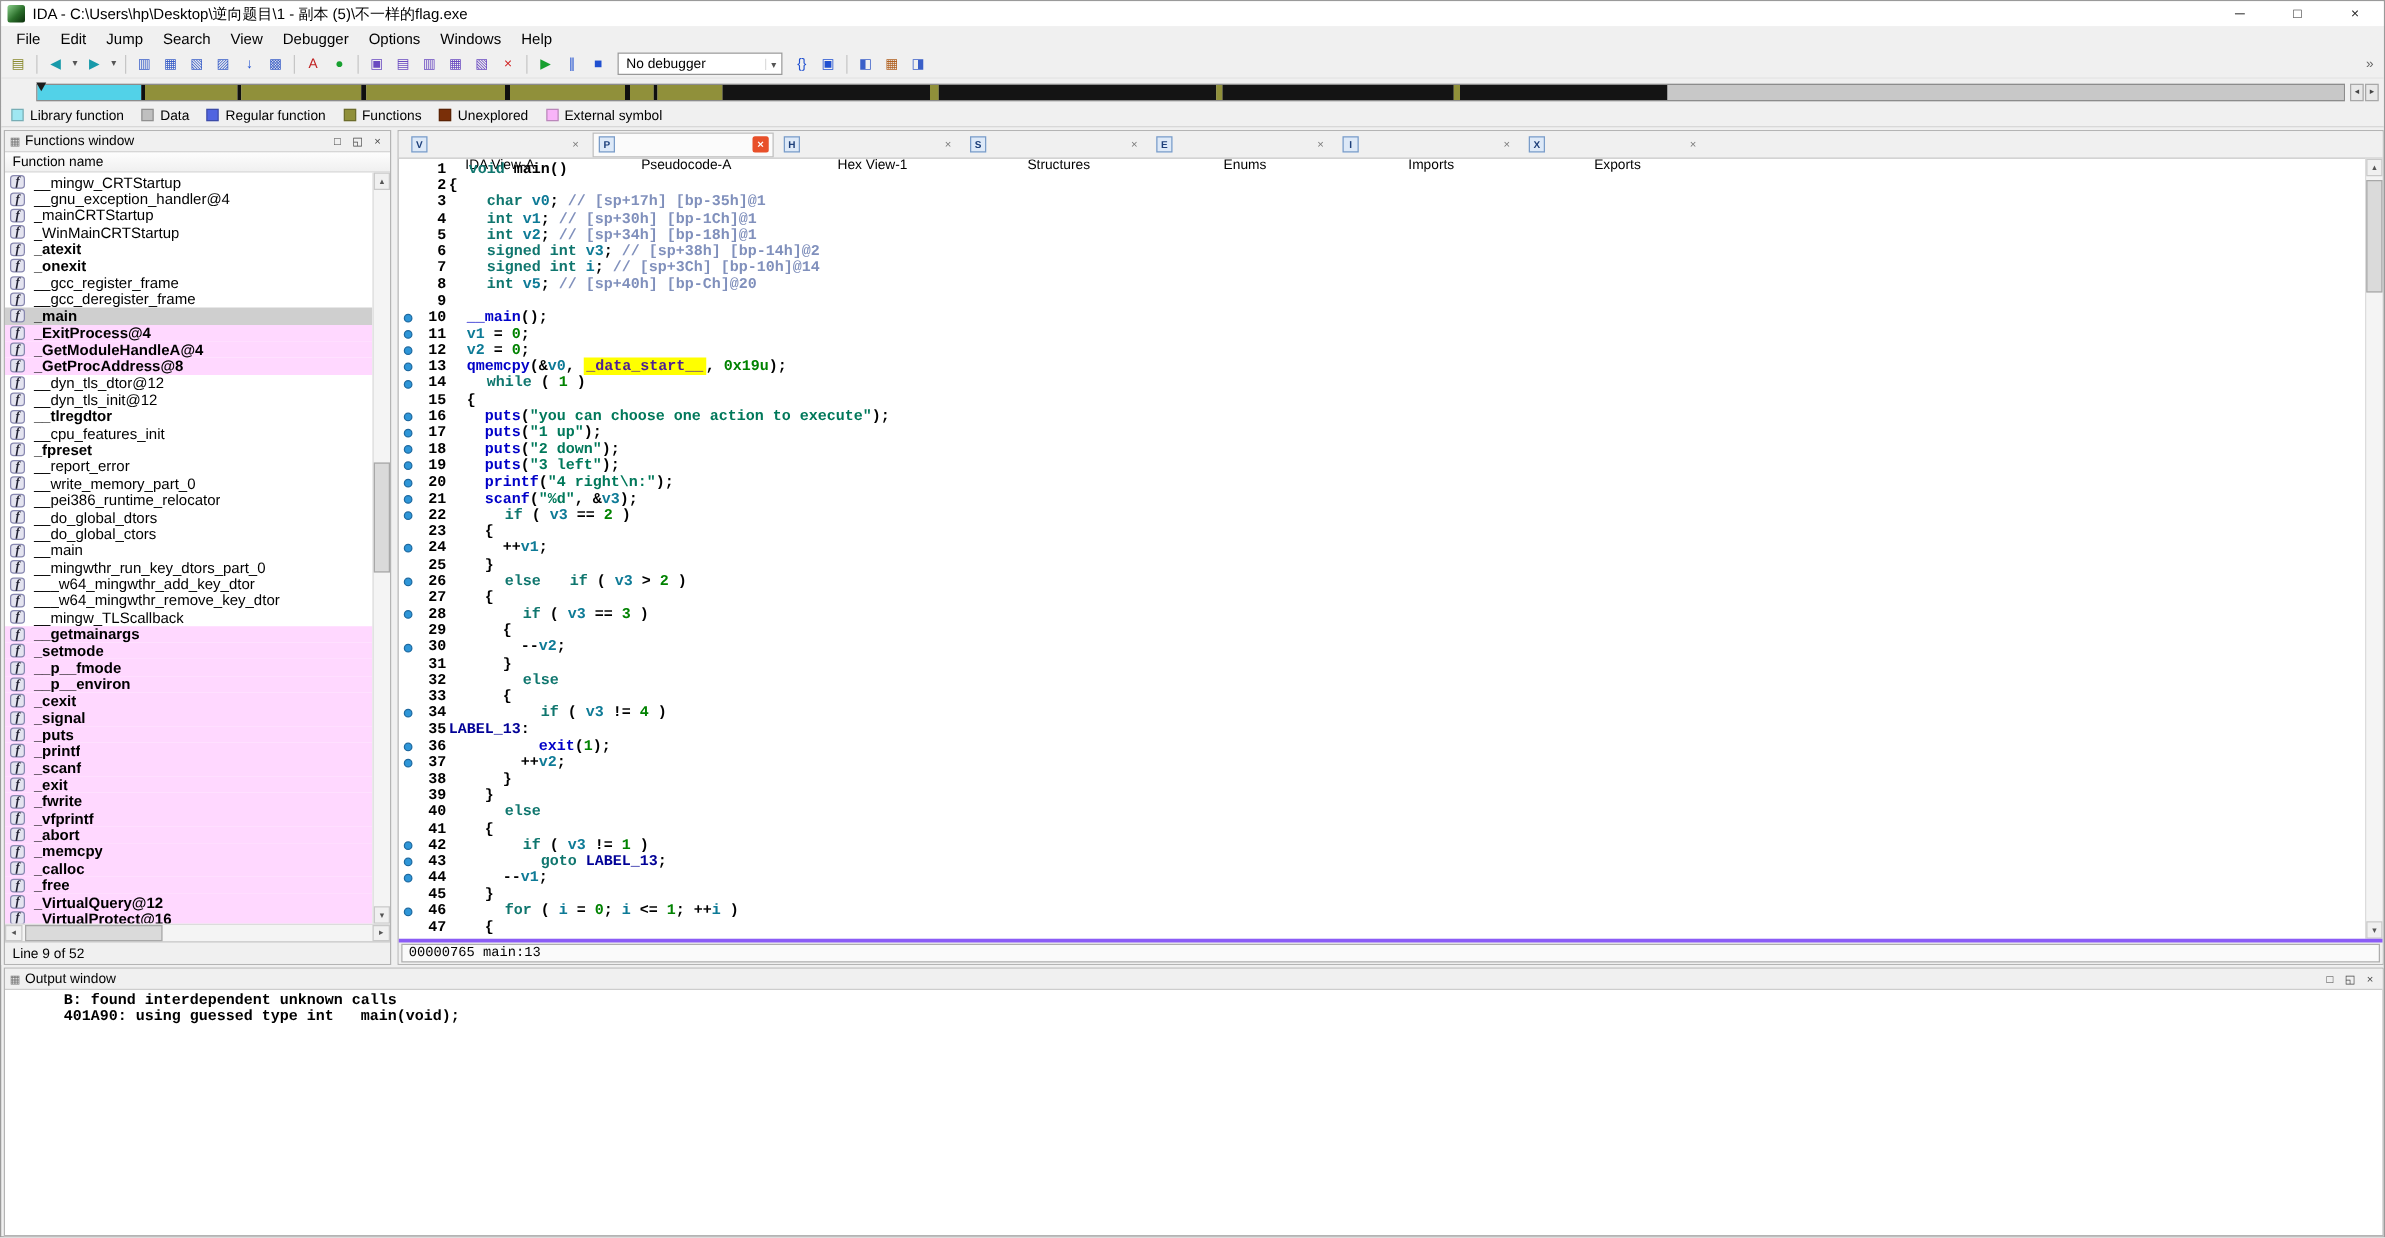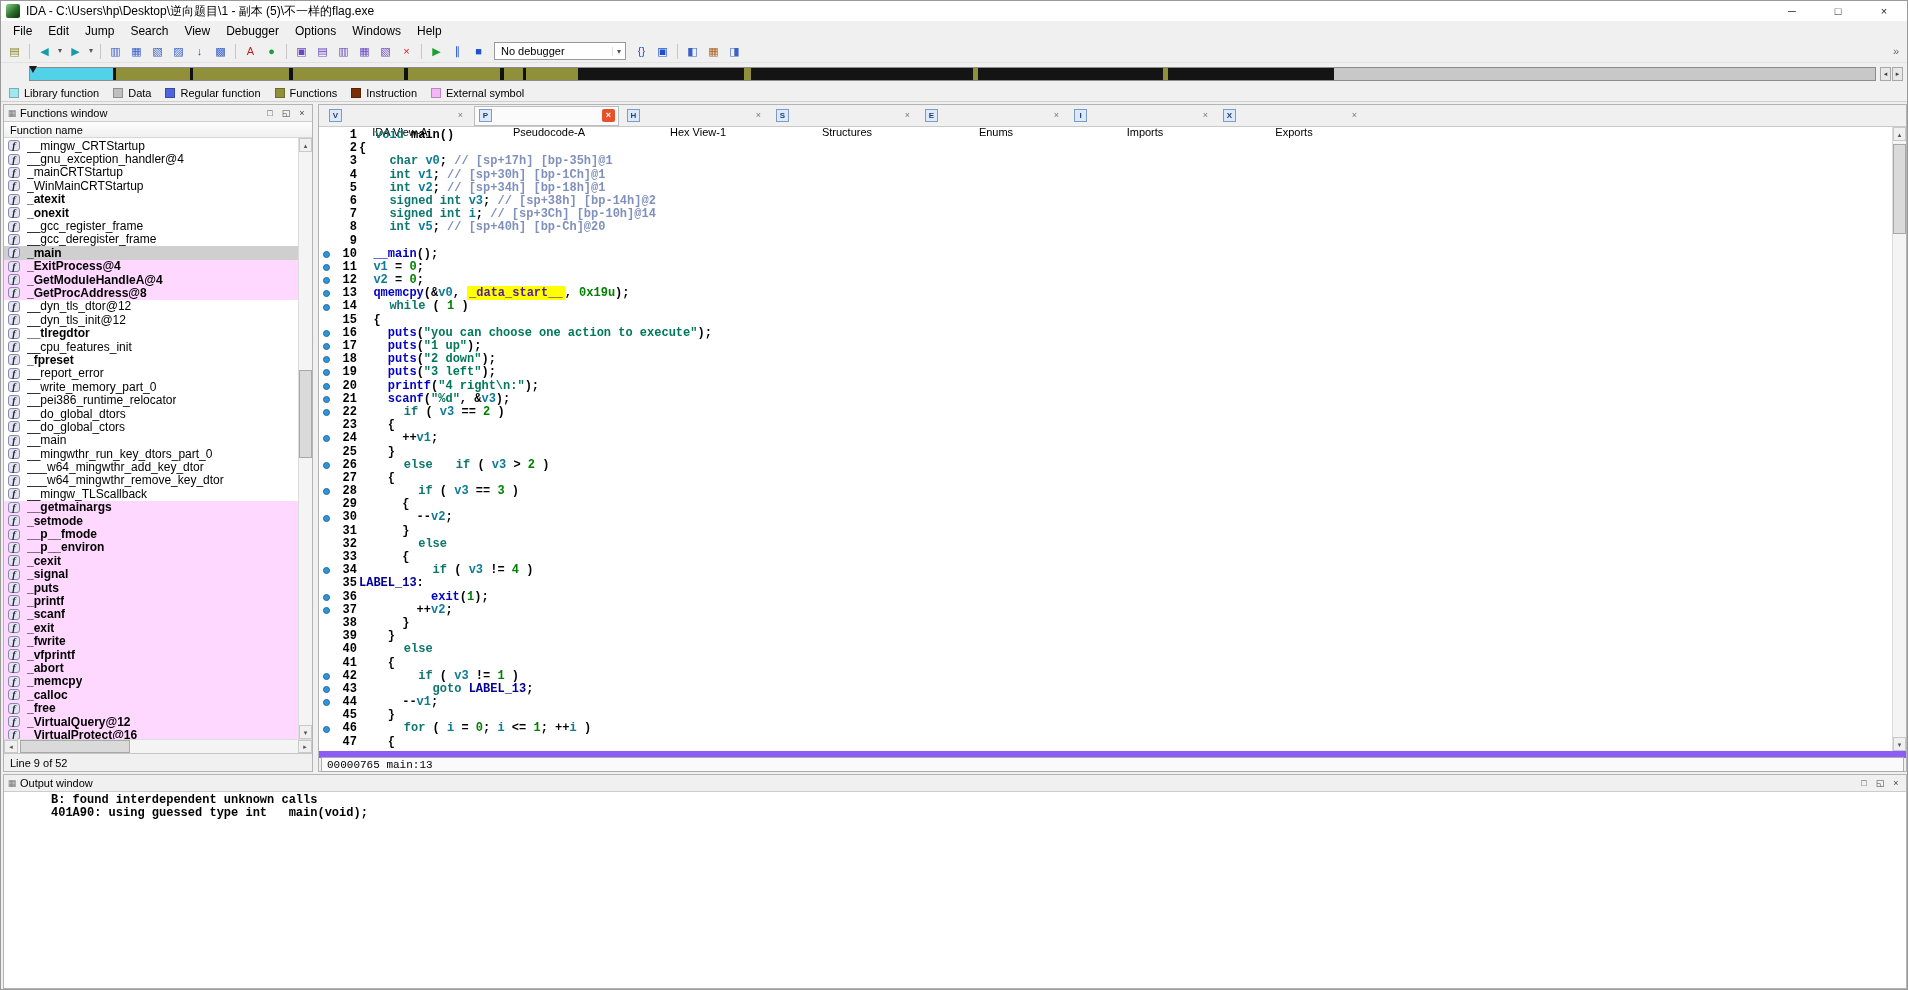--- a/index.html
+++ b/index.html
@@ -31,21 +31,21 @@
   
   .navband-row{height:22px;flex:none;display:flex;align-items:center;background:#f0f0f0;padding:0 4px 0 28px;gap:4px;}
   .navband{flex:1;height:14px;border:1px solid #8c8c8c;display:flex;position:relative;background:#c8c8c8;}
   .nb-seg{height:100%;flex:none;}
   .nb-marker{position:absolute;left:-1px;top:-2px;width:0;height:0;border-left:4px solid transparent;border-right:4px solid transparent;border-top:7px solid #1c1c1c;}
   .nb-arrows{display:flex;gap:1px;flex:none;}
   .nb-btn{width:11px;height:14px;border:1px solid #a8a8a8;background:#e8e8e8;font-size:7px;line-height:12px;text-align:center;color:#444;}
 
   
   .legend{height:17px;flex:none;display:flex;align-items:center;background:#f0f0f0;font-size:11px;padding-left:8px;border-bottom:1px solid #cfcfcf;}
-  .lg-item{display:flex;align-items:center;margin-right:14px;}
+  .lg-item{display:flex;align-items:flex-start;margin-right:14px;}
   .swatch{width:10px;height:10px;margin-right:5px;border:1px solid rgba(0,0,0,.25);flex:none;}
 
   
   .main{flex:1;display:flex;min-height:0;background:#f0f0f0;padding:2px 0 0 2px;}
 
   
   .fn-panel{width:310px;flex:none;display:flex;flex-direction:column;background:#fff;border:1px solid #b4b4b4;}
   .panel-title{height:17px;flex:none;display:flex;align-items:center;background:#f0f0f0;border-bottom:1px solid #cdcdcd;font-size:11px;}
   .pt-icon{width:16px;text-align:center;font-size:9px;color:#777;flex:none;}
   .pt-label{flex:1;white-space:nowrap;overflow:hidden;}
@@ -97,21 +97,21 @@
   .c-kw{color:#0f766e;margin-left:16px;}
   .c-fn{color:#0000c8;}
   .c-var{color:#0d7a96;}
   .c-num{color:#008200;}
   .c-str{color:#00785a;}
   .c-cmt{color:#8090bc;}
   .c-lbl{color:#000096;}
   .c-pl{color:#000;}
   .c-hl{background:#ffff00;color:#4c1d95;padding:0 2px;}
   .code-vs{border-left:1px solid #dcdcdc;}
-  .code-status{height:20px;flex:none;display:flex;align-items:center;background:#f0f0f0;border-top:7px solid #8b5cf6;padding:1px 2px;}
+  .code-status{height:20px;flex:none;display:flex;align-items:center;background:#f0f0f0;border-top:3px solid #8b5cf6;padding:1px 2px;}
   .status-box{flex:1;height:15px;border:1px solid #adadad;background:#fafafa;font-family:"Liberation Mono",monospace;font-size:11px;display:flex;align-items:center;padding-left:5px;}
 
   
   .output-panel{height:215px;flex:none;display:flex;flex-direction:column;background:#fff;margin:2px 0 0 2px;border:1px solid #b4b4b4;}
   .output-body{flex:1;overflow:hidden;font-family:"Liberation Mono","DejaVu Sans Mono",monospace;font-size:12px;font-weight:bold;line-height:13px;padding:2px 0 0 3px;margin-left:44px;}
   .out-line{white-space:pre;}
 </style>
 </head>
 <body>
 
@@ -223,21 +223,21 @@
       <span class="lg-item">
         <span class="swatch" style="background: rgb(80, 100, 224);"></span>
         <span class="lg-label">Regular function</span>
       </span>
       <span class="lg-item">
         <span class="swatch" style="background: rgb(144, 144, 58);"></span>
         <span class="lg-label">Functions</span>
       </span>
       <span class="lg-item">
         <span class="swatch" style="background: rgb(122, 47, 8);"></span>
-        <span class="lg-label">Instruction</span>
+        <span class="lg-label">Unexplored</span>
       </span>
       <span class="lg-item">
         <span class="swatch" style="background: rgb(248, 180, 248);"></span>
         <span class="lg-label">External symbol</span>
       </span>
     </div>
 
   <div class="main">
 
     <div class="fn-panel">

